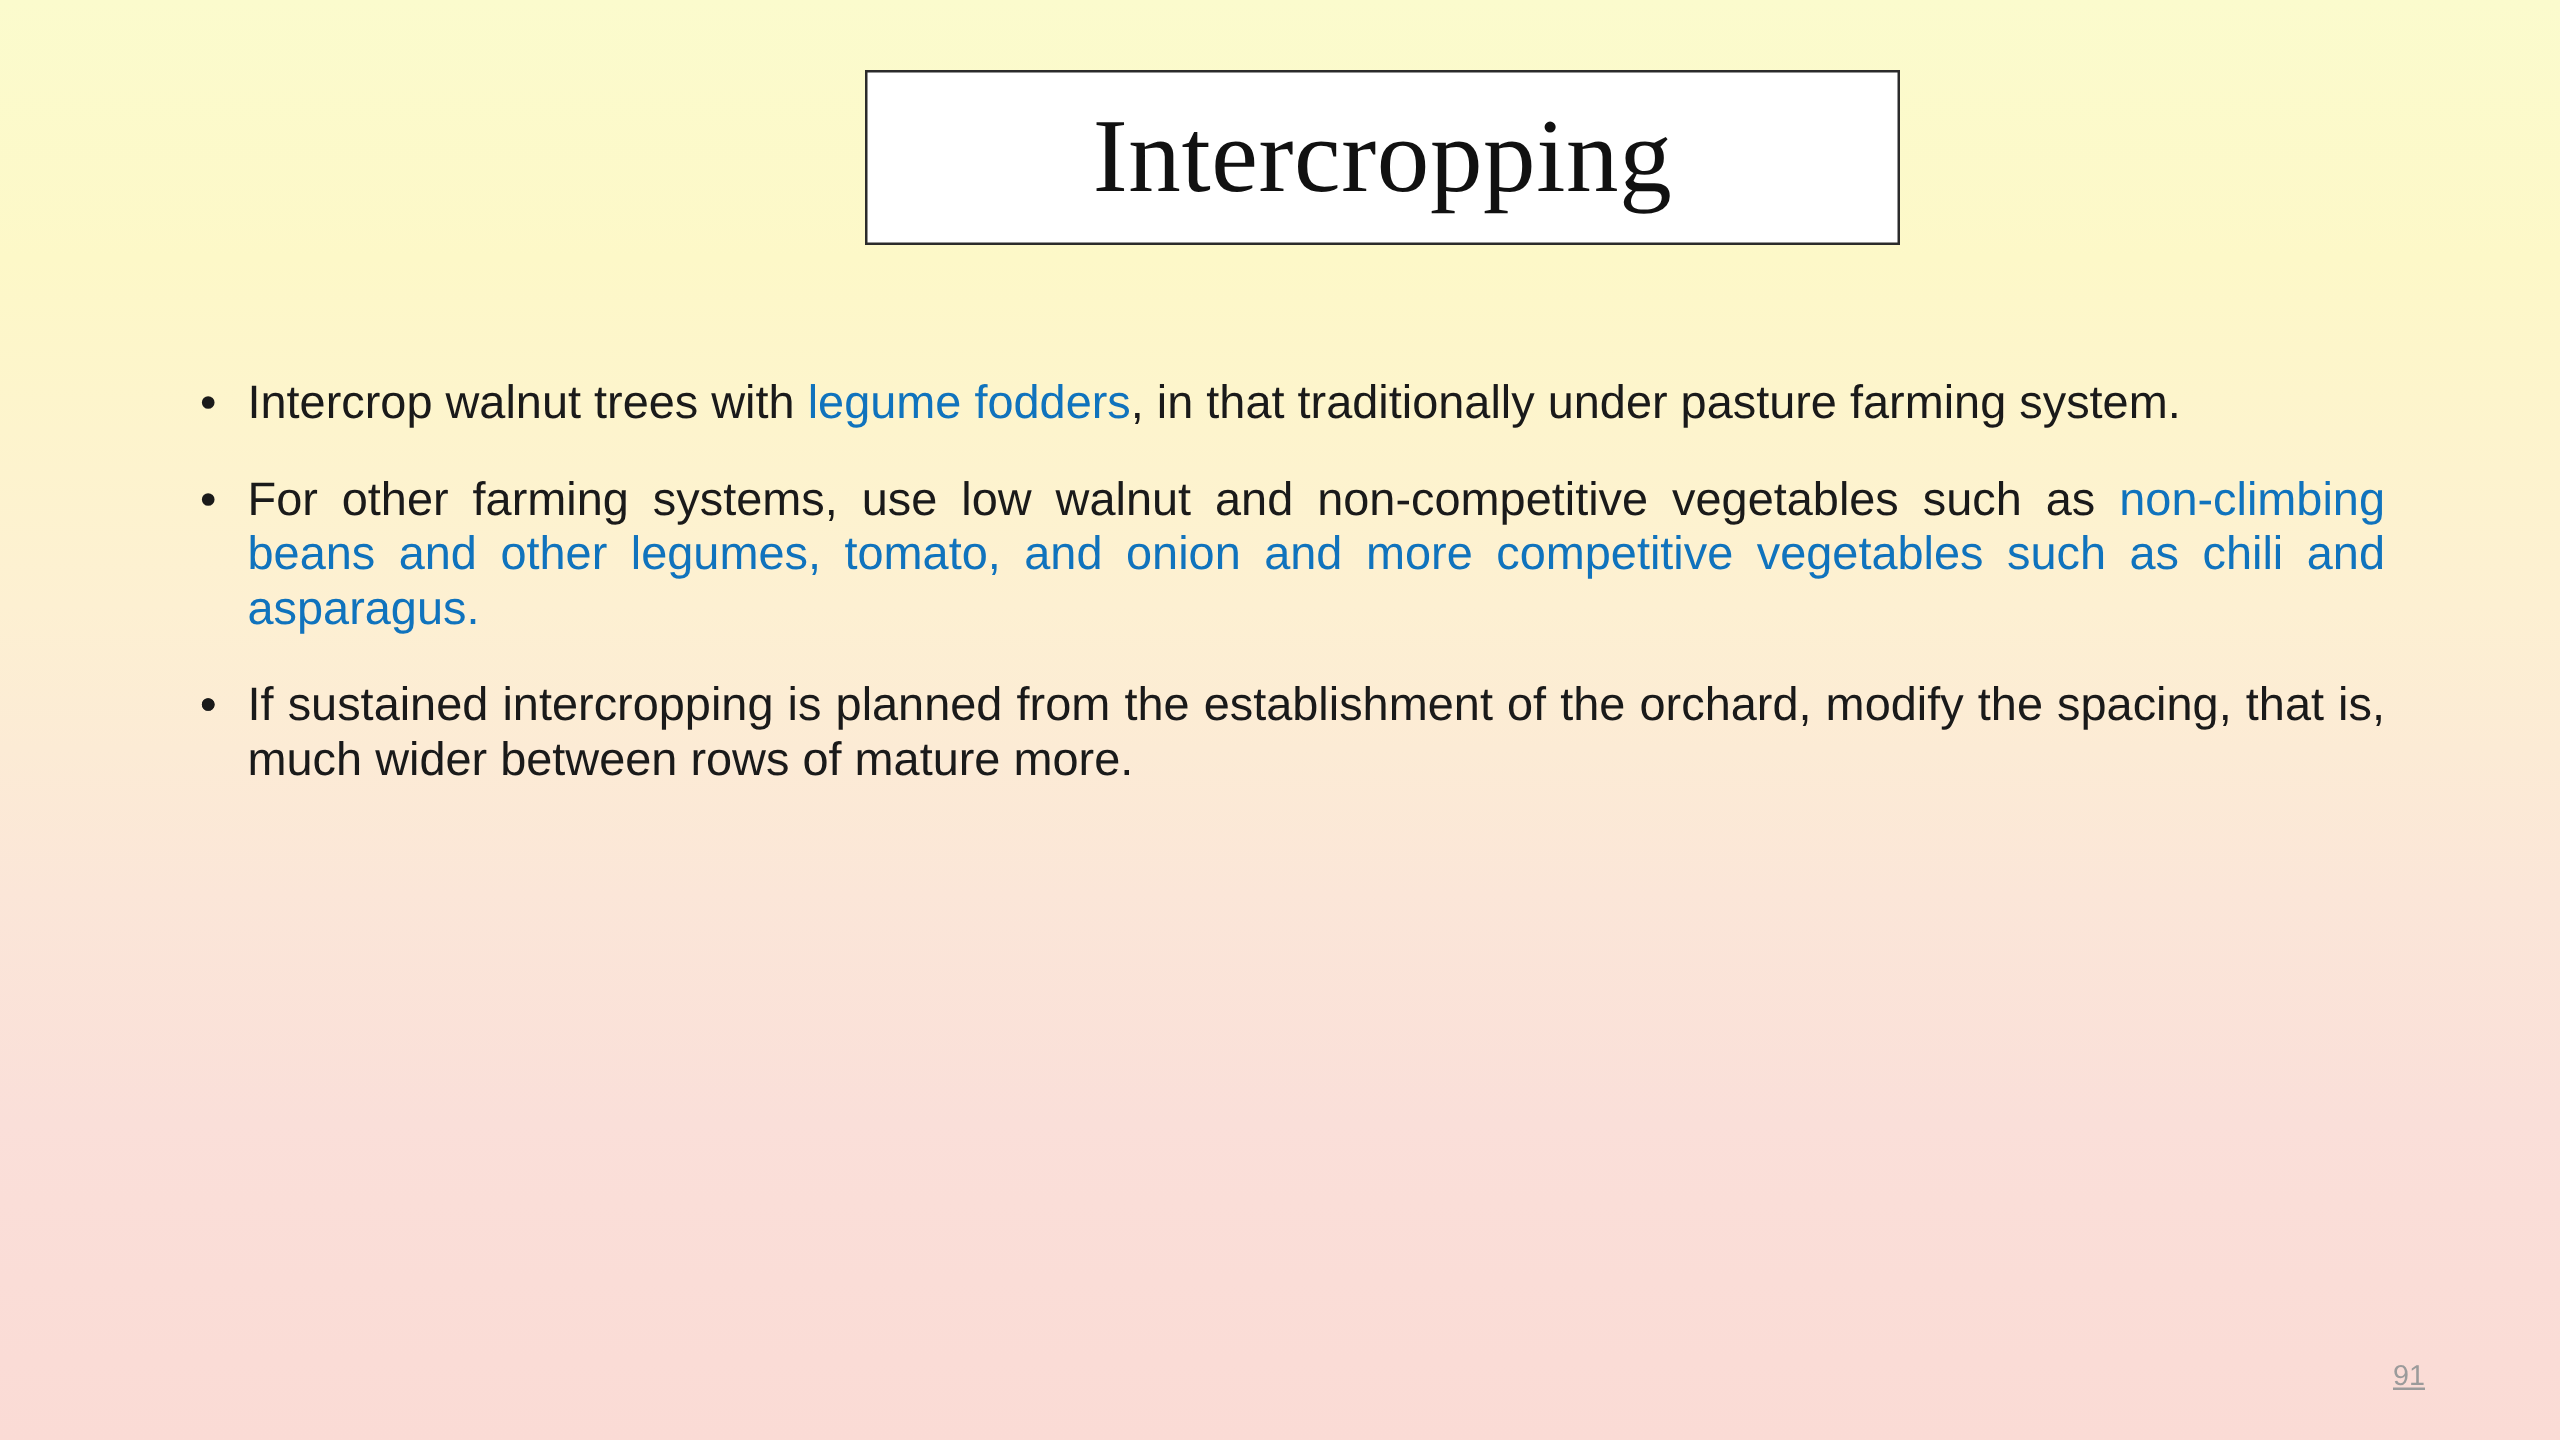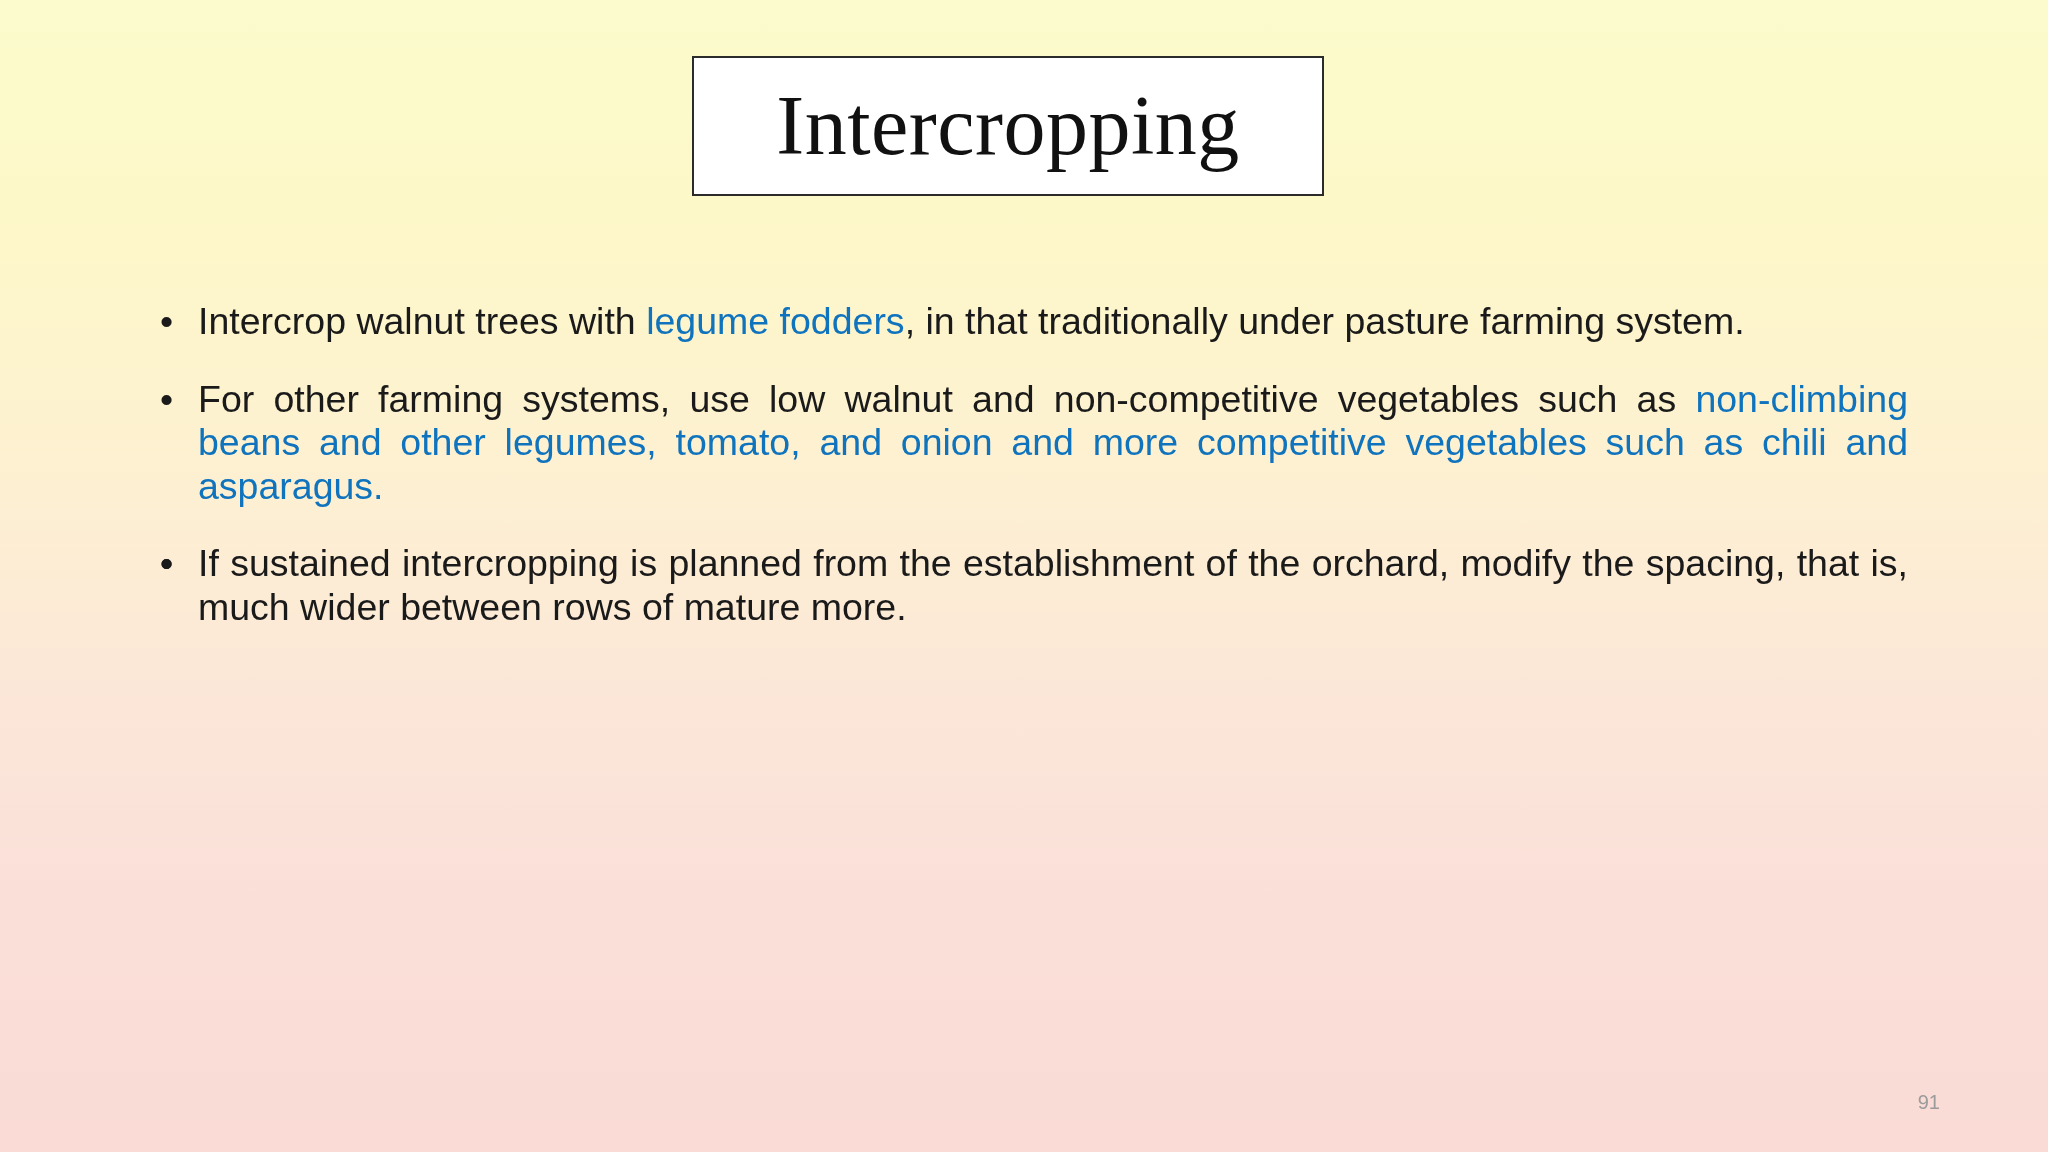--- a/index.html
+++ b/index.html
@@ -24,21 +24,21 @@
         #fadfd9 78%,
         #fadbd5 100%);
     box-sizing: border-box;
   }
 
   
   .title-box {
     position: absolute;
     left: 692px;
     top: 56px;
-    width: 632px;
+    width: 828px;
     height: 140px;
     background: #ffffff;
     border: 2px solid #2b2b2b;
     display: flex;
     align-items: center;
     justify-content: center;
     box-sizing: border-box;
   }
   .title-text {
     font-family: "Liberation Serif", serif;
@@ -82,22 +82,23 @@
   .hl {
     color: #1073bd;
     font-weight: normal;
   }
 
   
   .page-number {
     position: absolute;
     right: 108px;
     bottom: 38px;
-    font-size: 20px;
+    font-size: 23px;
     color: #9b9b9b;
+    text-decoration: underline;
   }
 </style>
 </head>
 <body>
 
 <div class="slide">
 
   <div class="title-box">
     <div class="title-text">Intercropping</div>
   </div>

